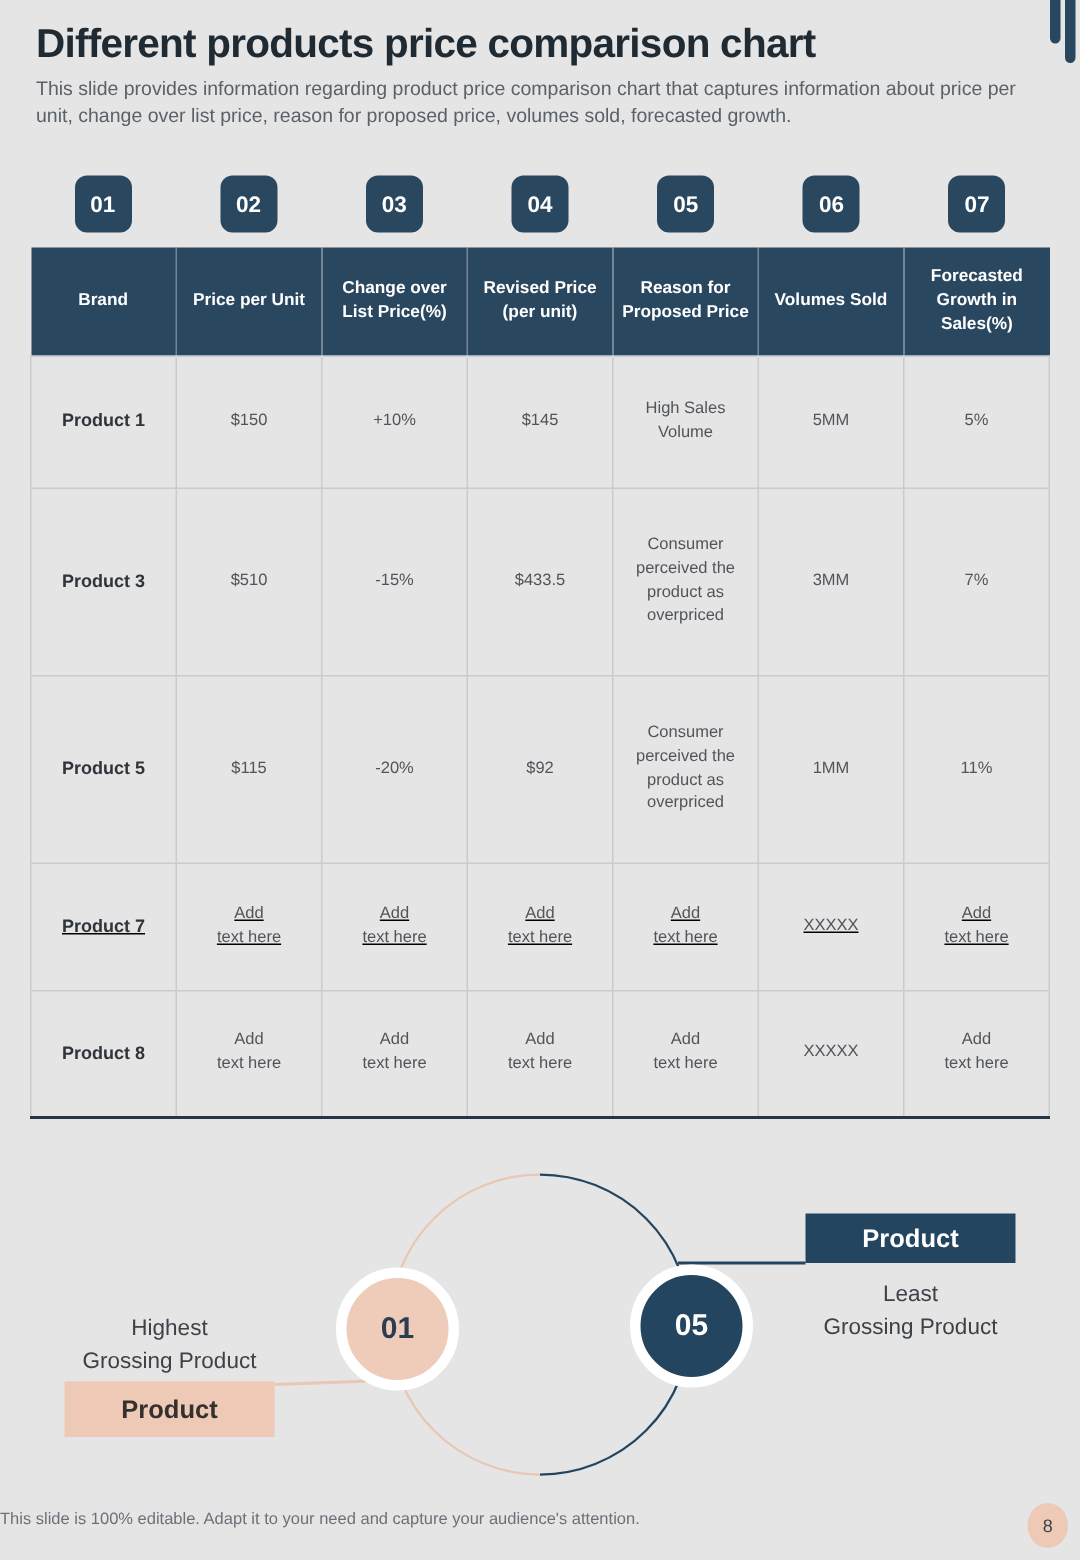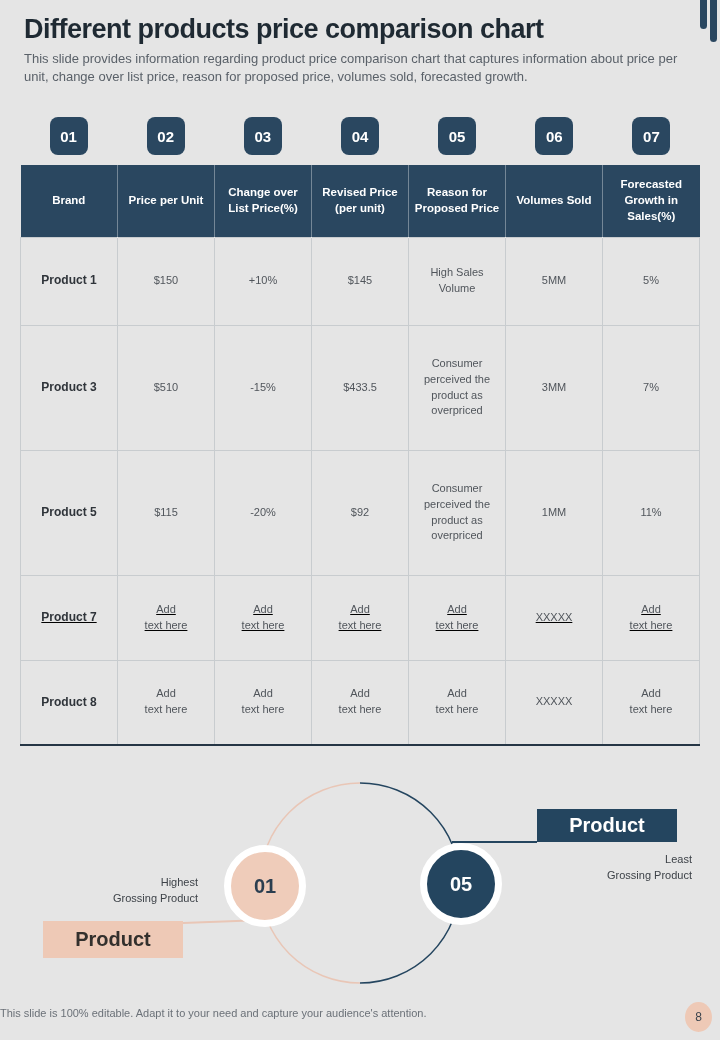--- a/index.html
+++ b/index.html
@@ -47,26 +47,26 @@
   .diagram-svg { position:absolute; left:0; top:0; width:720px; height:1040px;
     pointer-events:none; }
   .node-circle { position:absolute; border-radius:50%; border:7px solid #ffffff;
     display:flex; align-items:center; justify-content:center;
     font-weight:bold; font-size:20px; }
   .node-01 { left:224px; top:845px; width:68px; height:68px;
     background:#efccba; color:#2b3e50; }
   .node-05 { left:420px; top:843px; width:68px; height:68px;
     background:#24455f; color:#ffffff; }
   .tag-box { position:absolute; display:flex; align-items:center; justify-content:center;
-    font-weight:bold; font-size:20px;text-align:center; }
+    font-weight:bold; font-size:17px;text-align:center; }
   .tag-left { left:43px; top:921px; width:140px; height:37px;
     background:#eec9b6; color:#33302d; }
   .tag-right { left:537px; top:809px; width:140px; height:33px;
     background:#24455f; color:#ffffff; }
-  .node-label { position:absolute; width:170px; text-align:right; font-size:11px;
+  .node-label { position:absolute; width:170px; text-align:center; font-size:15px;
     color:#3d4248; line-height:1.45; white-space:pre-line; }
   .label-left { left:28px; top:875px; }
   .label-right { left:522px; top:852px; }
 
   
   .footer-text { position:absolute; left:0; top:1007px; width:720px;
     text-align:left; font-size:11px; color:#6b7178; }
   .page-num { position:absolute; left:685px; top:1002px; width:27px; height:30px;
     border-radius:50%; background:#eec9b6; display:flex; align-items:center;
     justify-content:center; font-size:12px; color:#3a434d; }

